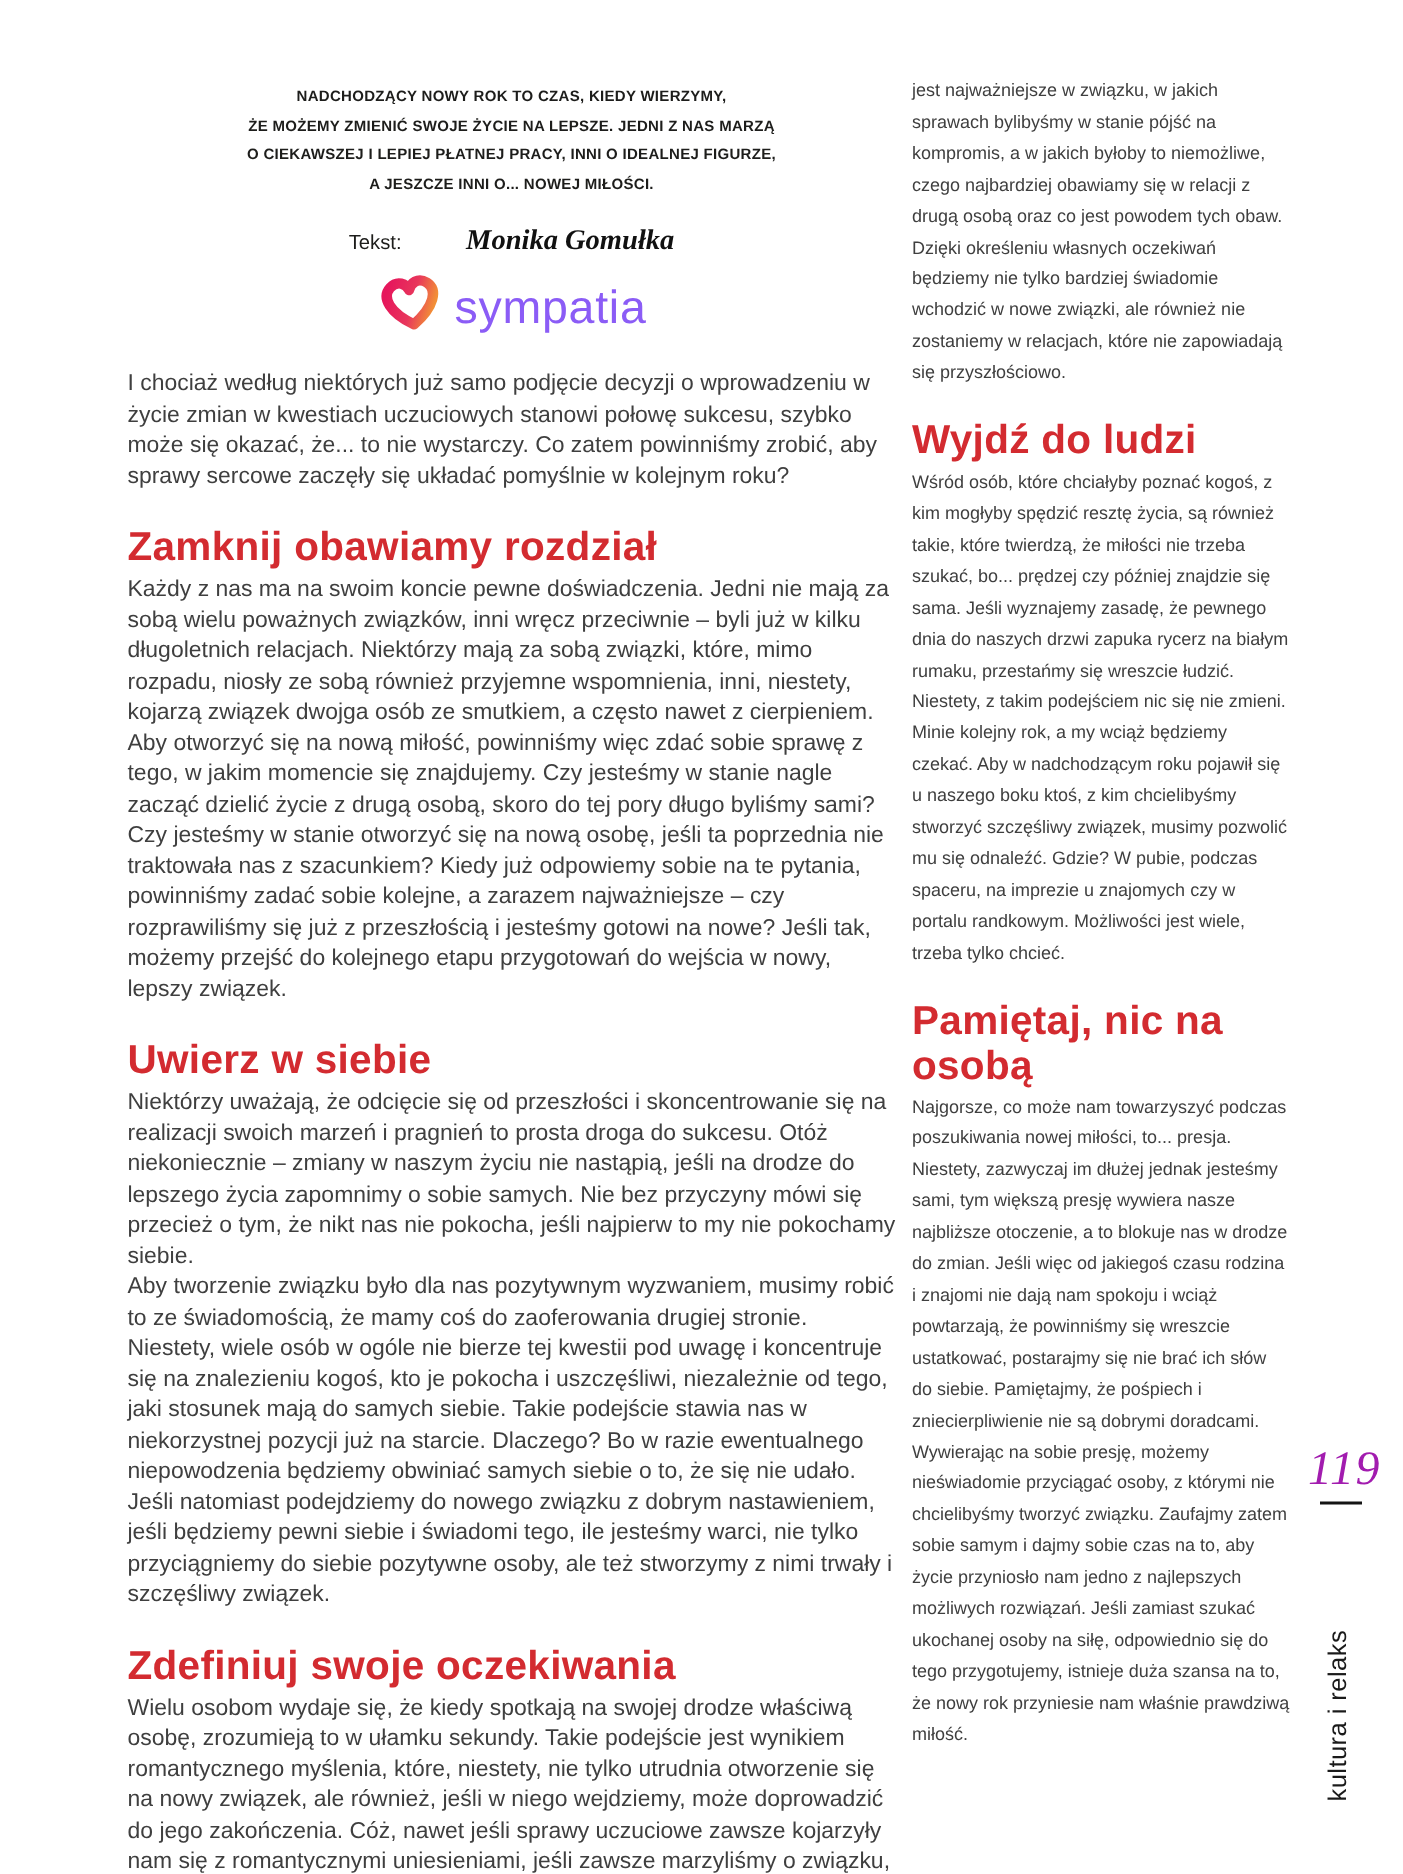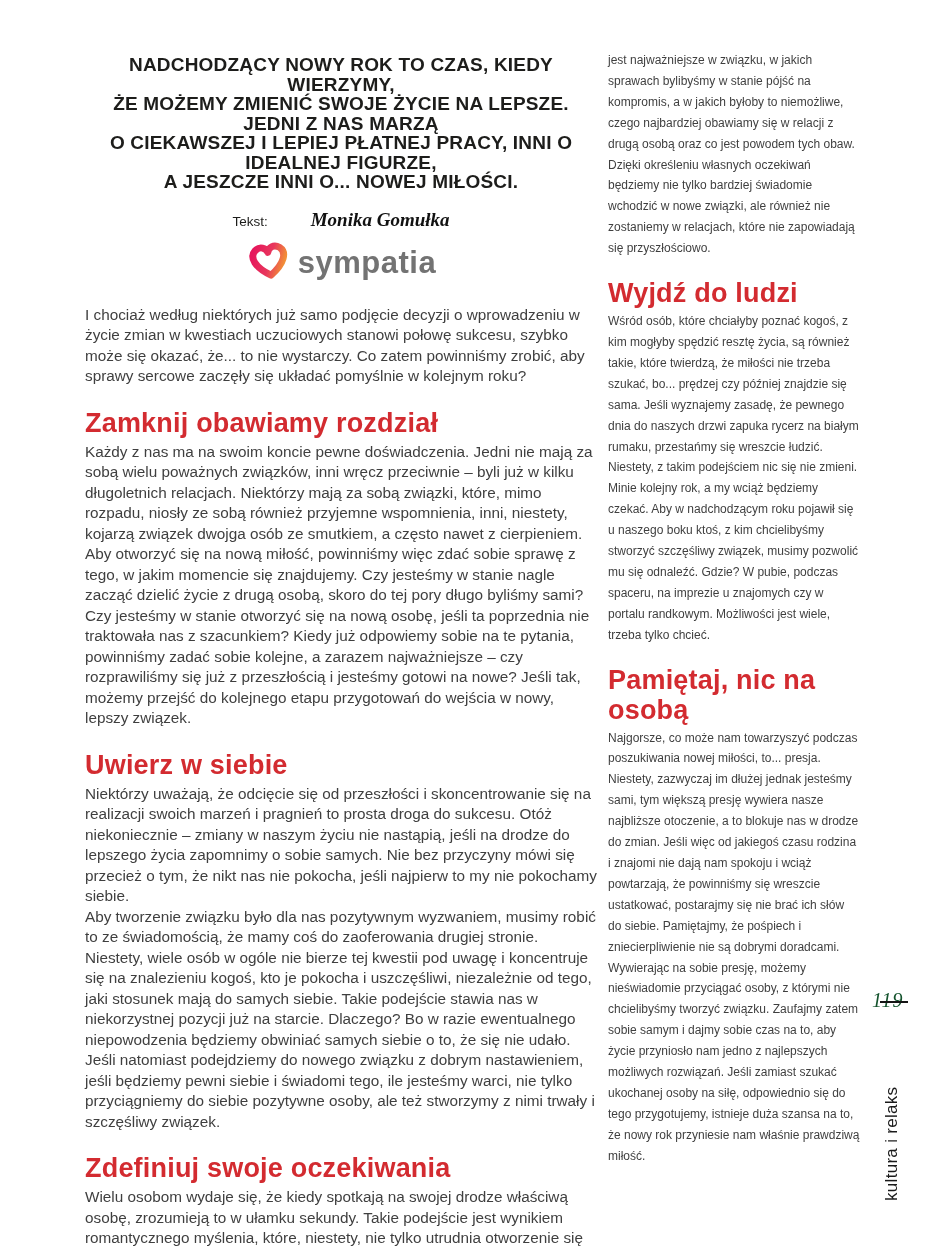--- a/index.html
+++ b/index.html
@@ -11,39 +11,39 @@
     overflow:hidden;
     position:relative;
   }
   .page { position:relative; width:935px; height:1249px; background:#fff; }
 
   
   .left-col {
     position:absolute; left:85px; top:55px; width:512px;
   }
   .caps-header {
-    font-size:19px; line-height:19.5px; font-weight:bold;
+    font-size:10px; line-height:19.5px; font-weight:bold;
     text-align:center; color:#1d1d1b; letter-spacing:0.2px;
     white-space:pre-line;
   }
   .byline {
     margin-top:17px;
     display:flex; justify-content:center; align-items:baseline; gap:7px;
   }
   .byline-label { font-size:13.5px; color:#1d1d1b; font-weight:400; }
   .byline-author {
     font-family:"Liberation Serif", serif;
     font-style:italic; font-weight:bold; font-size:19px; color:#111;margin-left:36px;
   }
   .logo {
     margin-top:9px; height:46px;
     display:flex; justify-content:center; align-items:center; gap:6px;
   }
   .logo-text {
-    font-size:31px; font-weight:bold; color:#737373; letter-spacing:0.5px;
+    font-size:31px; font-weight:normal; color:#8b5cf6; letter-spacing:0.5px;
     line-height:1;
   }
   .body-text {
     font-size:15.3px; line-height:20.5px; color:#3f3f3f;
     white-space:pre-line; margin:0;
   }
   .intro { margin-top:19px; }
   h2.section-heading {
     font-size:27px; line-height:31px; font-weight:bold;
     color:#d32b30; margin:21px 0 3px 0; letter-spacing:0.2px;
@@ -51,23 +51,23 @@
   .right-col h2.section-heading { font-size:27px; line-height:30px; margin:19px 0 3px 0; }
 
   
   .right-col {
     position:absolute; left:608px; top:50px; width:252px;
   }
   .right-col .body-text { font-size:12px; line-height:20.9px; }
 
   
   .page-number {
-    position:absolute; left:872px; top:989px; width:48px;
+    position:absolute; left:872px; top:960px; width:48px;
     font-family:"Liberation Serif", serif; font-style:italic;
-    font-size:20px; color:#14532d; letter-spacing:1px;
+    font-size:32px; color:#a21caf; letter-spacing:1px;
   }
   .folio-rule {
     position:absolute; left:880px; top:1001px; width:28px; height:2px;
     background:#141414;
   }
   .vertical-label {
     position:absolute; left:882px; top:1016px; height:185px;
     writing-mode:vertical-rl; transform:rotate(180deg);
     font-size:17px; color:#1a1a1a; letter-spacing:0.3px;
     white-space:nowrap;

